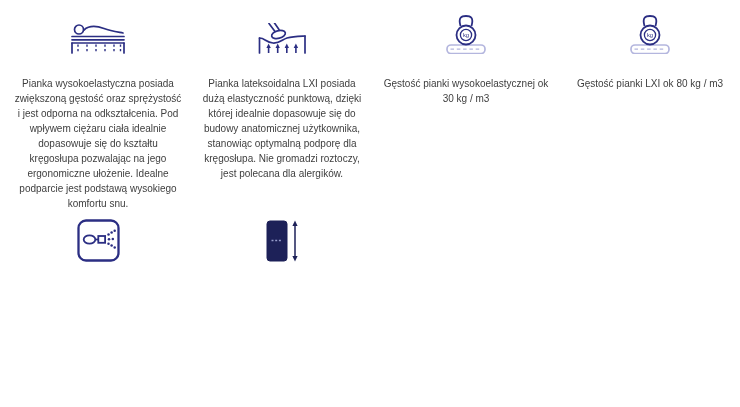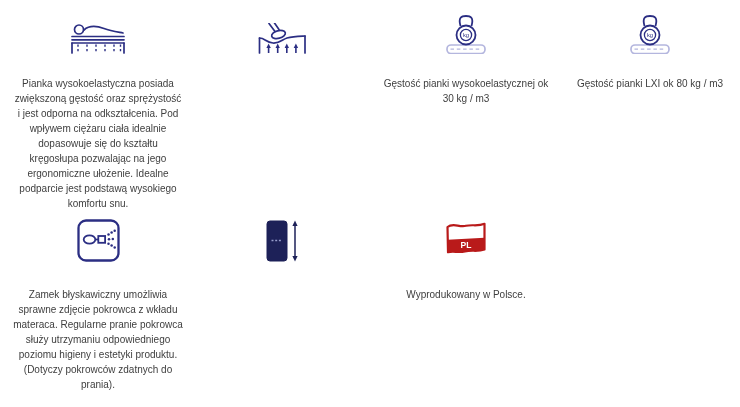--- a/index.html
+++ b/index.html
@@ -72,20 +72,27 @@
               <polygon points="10.4,25 14.8,25 12.6,20.5"></polygon>
             <rect x="20.9" y="24.5" width="1.6" height="5.5"></rect>
               <polygon points="19.5,25 23.9,25 21.7,20.5"></polygon>
             <rect x="30" y="24.5" width="1.6" height="5.5"></rect>
               <polygon points="28.6,25 33,25 30.8,20.5"></polygon>
             <rect x="39.1" y="24.5" width="1.6" height="5.5"></rect>
               <polygon points="37.7,25 42.1,25 39.9,20.5"></polygon>
           </g>
         </svg>
       </div>
+      <p class="desc">Pianka lateksoidalna LXI posiada
+dużą elastyczność punktową, dzięki
+której idealnie dopasowuje się do
+budowy anatomicznej użytkownika,
+stanowiąc optymalną podporę dla
+kręgosłupa. Nie gromadzi roztoczy,
+jest polecana dla alergików.</p>
     </div>
 
     <div class="cell r1">
       <div class="icon-box">
         <svg width="46" height="40" viewBox="0 0 46 40">
           <g fill="none" stroke="#b4b6de" stroke-width="1.7">
             <rect x="4" y="31" width="38" height="8.5" rx="4"></rect>
             <path d="M7.5 35.2 H38.5" stroke-width="1.2" stroke-dasharray="3.5 2.8"></path>
           </g>
           <g fill="none" stroke="#2b2e83" stroke-width="1.8">
@@ -130,48 +137,31 @@
               <circle cx="34.6" cy="13.6" r="1.25"></circle>
               <circle cx="37.7" cy="11.7" r="1.25"></circle>
             <circle cx="32" cy="20.3" r="1.25"></circle>
               <circle cx="35.8" cy="20" r="1.25"></circle>
             <circle cx="31.5" cy="24.8" r="1.25"></circle>
               <circle cx="34.6" cy="26.6" r="1.25"></circle>
               <circle cx="37.7" cy="28.4" r="1.25"></circle>
           </g>
         </svg>
       </div>
-      <p class="desc">Zamek błyskawiczny umożliwia
-sprawne zdjęcie pokrowca z wkładu
-materaca. Regularne pranie pokrowca
-służy utrzymaniu odpowiedniego
-poziomu higieny i estetyki produktu.
-(Dotyczy pokrowców zdatnych do
-prania).</p>
     </div>
 
     <div class="cell r2">
       <div class="icon-box">
         <svg width="35" height="44" viewBox="0 0 35 44">
           <rect x="2" y="2" width="20" height="40" rx="3" fill="#1d2158" stroke="#1d2158"></rect>
           <path d="M6.5 21.5 H17" stroke="#979dcb" stroke-width="1.4" stroke-dasharray="2 1.7" fill="none"></path>
           <path d="M30 6 V38" stroke="#1d2158" stroke-width="1.5" fill="none"></path>
           <polygon points="30,1.5 27.4,7 32.6,7" fill="#1d2158"></polygon>
           <polygon points="30,42.5 27.4,37 32.6,37" fill="#1d2158"></polygon>
         </svg>
       </div>
     </div>
 
-    <div class="cell r2">
-      <div class="icon-box">
-        <svg width="42" height="36" viewBox="0 0 42 36">
-          <path d="M2.5 8 C 8 3.5 14 8.5 21 6.8 C 27 5.3 33 7.6 39.5 4.8 L39.5 30.5 C 33 33 27 30.8 20 32.4 C 13.5 33.9 8.5 31.9 3 33.2 Z" fill="#ffffff" stroke="#b91a1a" stroke-width="2.2" stroke-linejoin="round"></path>
-          <path d="M2.8 20.8 L39.5 18.8 L39.5 30.5 C 33 33 27 30.8 20 32.4 C 13.5 33.9 8.5 31.9 3 33.2 Z" fill="#b91a1a"></path>
-          <text x="21" y="29" font-size="8.5" font-weight="bold" fill="#ffffff" text-anchor="middle">PL</text>
-        </svg>
-      </div>
-      <p class="desc">Wyprodukowany w Polsce.</p>
-    </div>
 
     <div class="cell r2"></div>
 
   </div>
 </div>
 
 </body></html>

